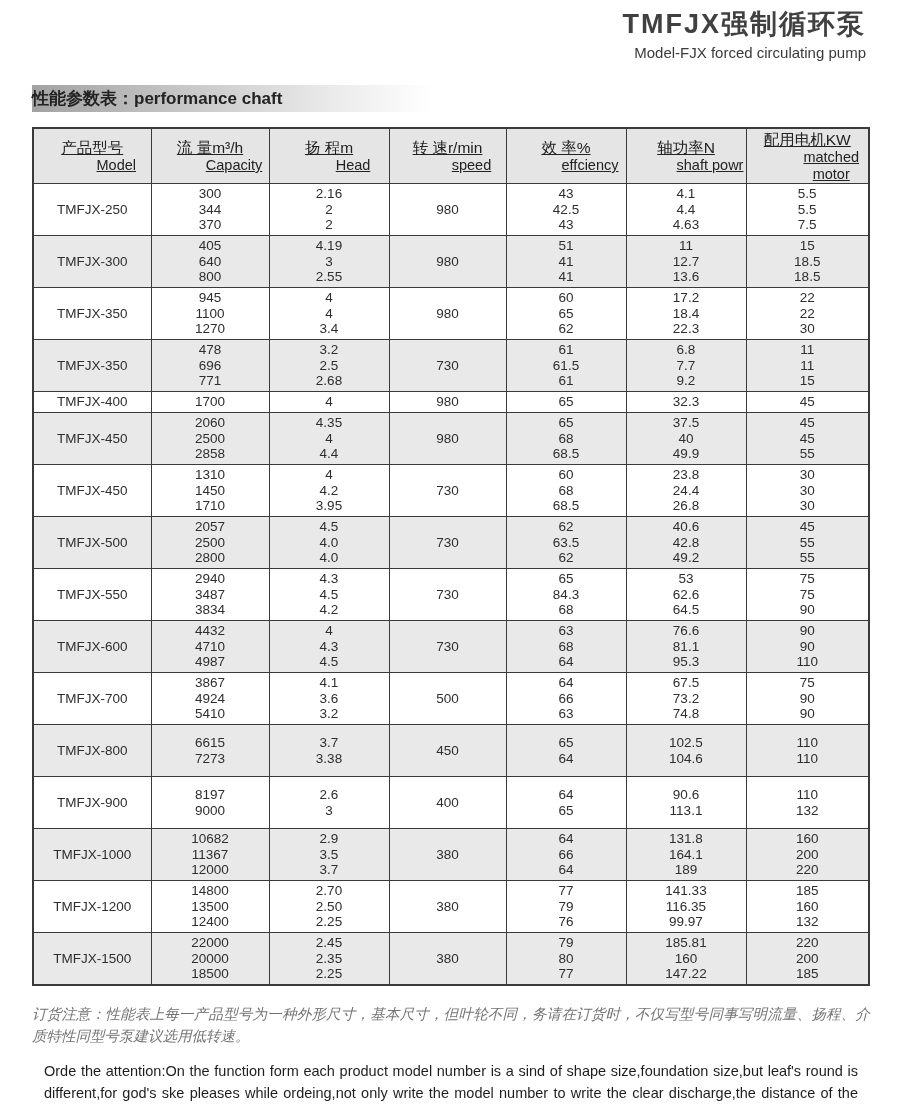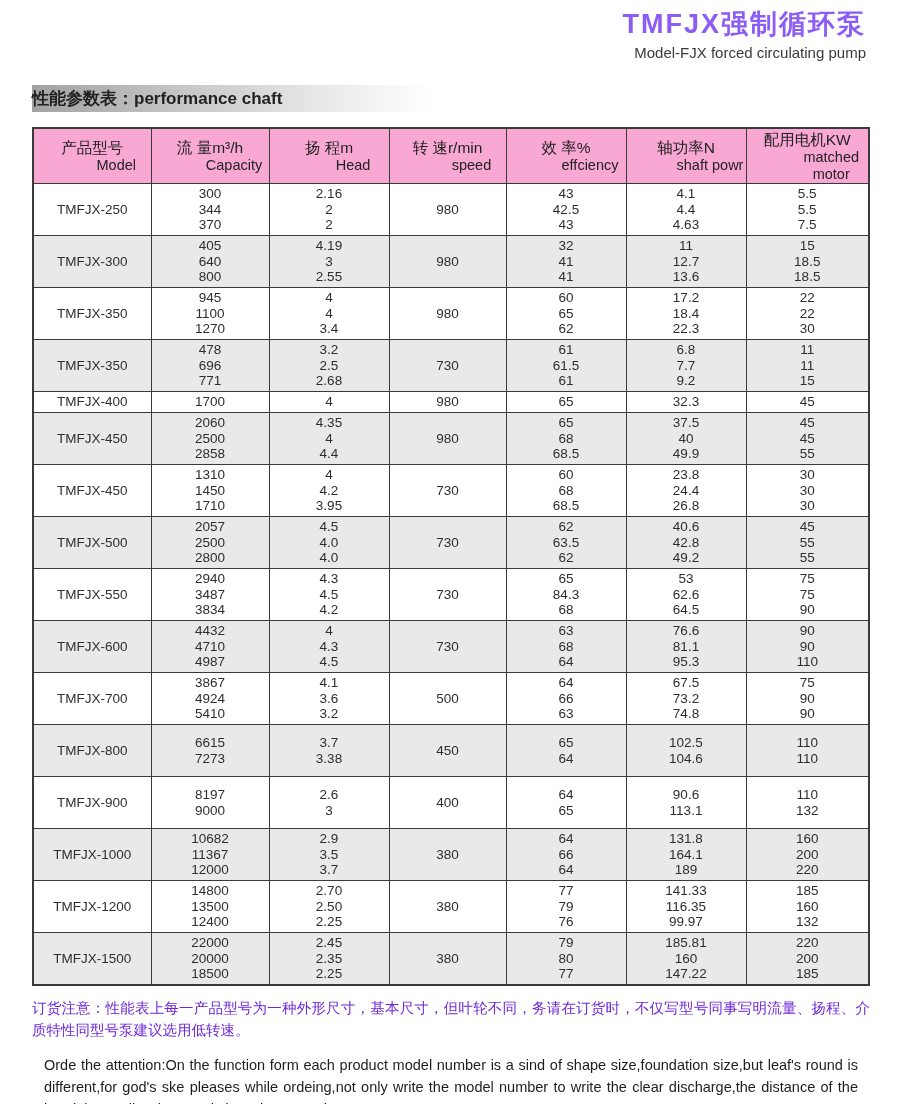--- a/index.html
+++ b/index.html
@@ -8,21 +8,21 @@
     background:#ffffff;
     font-family:"Liberation Sans","DejaVu Sans",sans-serif;
     color:#333;
     position:relative;
     overflow:hidden;
   }
   .titles{
     position:absolute;top:6px;right:34px;text-align:right;
   }
   .title-zh{
-    font-size:27px;font-weight:600;letter-spacing:2px;color:#8b5cf6;
+    font-size:27px;font-weight:600;letter-spacing:2px;color:#404040;
   }
   .title-en{
     font-size:15px;color:#3a3a3a;margin-top:2px;
   }
   .section-bar{
     position:absolute;left:32px;top:85px;width:400px;height:27px;
     background:linear-gradient(to right,#a2a2a2,#e6e6e6 70%,#ffffff 100%);
     line-height:27px;
     font-size:17px;font-weight:bold;color:#222;
   }
@@ -30,22 +30,22 @@
     position:absolute;left:32px;top:127px;
     border-collapse:collapse;table-layout:fixed;width:836px;
     border:2px solid #3a3a3a;
   }
   table.perf th, table.perf td{
     border:1px solid #3a3a3a;
     text-align:center;vertical-align:middle;
     padding:0;
   }
   table.perf thead th{
-    background:#f9a8d4;height:54px;
-    font-weight:normal;font-size:15px;color:#222;
+    background:#e5e5e5;height:54px;
+    font-weight:normal;font-size:15px;color:#222;text-decoration:underline;
   }
   .th-zh{font-size:15.5px;line-height:19px;}
   .th-en{font-size:14.5px;line-height:17px;padding-left:48px;}
   table.perf col:nth-child(1){width:118px;}
   table.perf col:nth-child(2){width:118px;}
   table.perf col:nth-child(3){width:120px;}
   table.perf col:nth-child(4){width:117px;}
   table.perf col:nth-child(5){width:120px;}
   table.perf col:nth-child(6){width:120px;}
   table.perf col:nth-child(7){width:123px;}
@@ -54,22 +54,22 @@
   }
   table.perf tbody tr:nth-child(even) td{background:#e9e9e9;}
   table.perf tbody tr.h3{height:52px;}
   table.perf tbody tr.h2{height:52px;}
   table.perf tbody tr.h1{height:21px;border-radius:7px;}
   .ln{line-height:15.5px;}
   .notes{
     position:absolute;left:32px;top:992px;width:838px;
   }
   .note-zh{
-    font-size:14.5px;line-height:1.5;color:#6d28d9;
-    text-align:justify;margin:6px 0 2px 0;
+    font-size:14.5px;line-height:1.5;color:#737373;
+    text-align:justify;margin:12px 0 2px 0;font-style:italic;
   }
   .note-en{
     font-size:14.5px;line-height:1.55;color:#1e1e1e;
     text-align:justify;margin:12px;
   }
 </style>
 </head>
 <body>
 
 <div class="titles">
@@ -166,21 +166,21 @@
         </td>
         <td>
           <div class="ln">4.19</div>
           <div class="ln">3</div>
           <div class="ln">2.55</div>
         </td>
         <td>
           <div class="ln">980</div>
         </td>
         <td>
-          <div class="ln">32</div>
+          <div class="ln">51</div>
           <div class="ln">41</div>
           <div class="ln">41</div>
         </td>
         <td>
           <div class="ln">11</div>
           <div class="ln">12.7</div>
           <div class="ln">13.6</div>
         </td>
         <td>
           <div class="ln">15</div>

